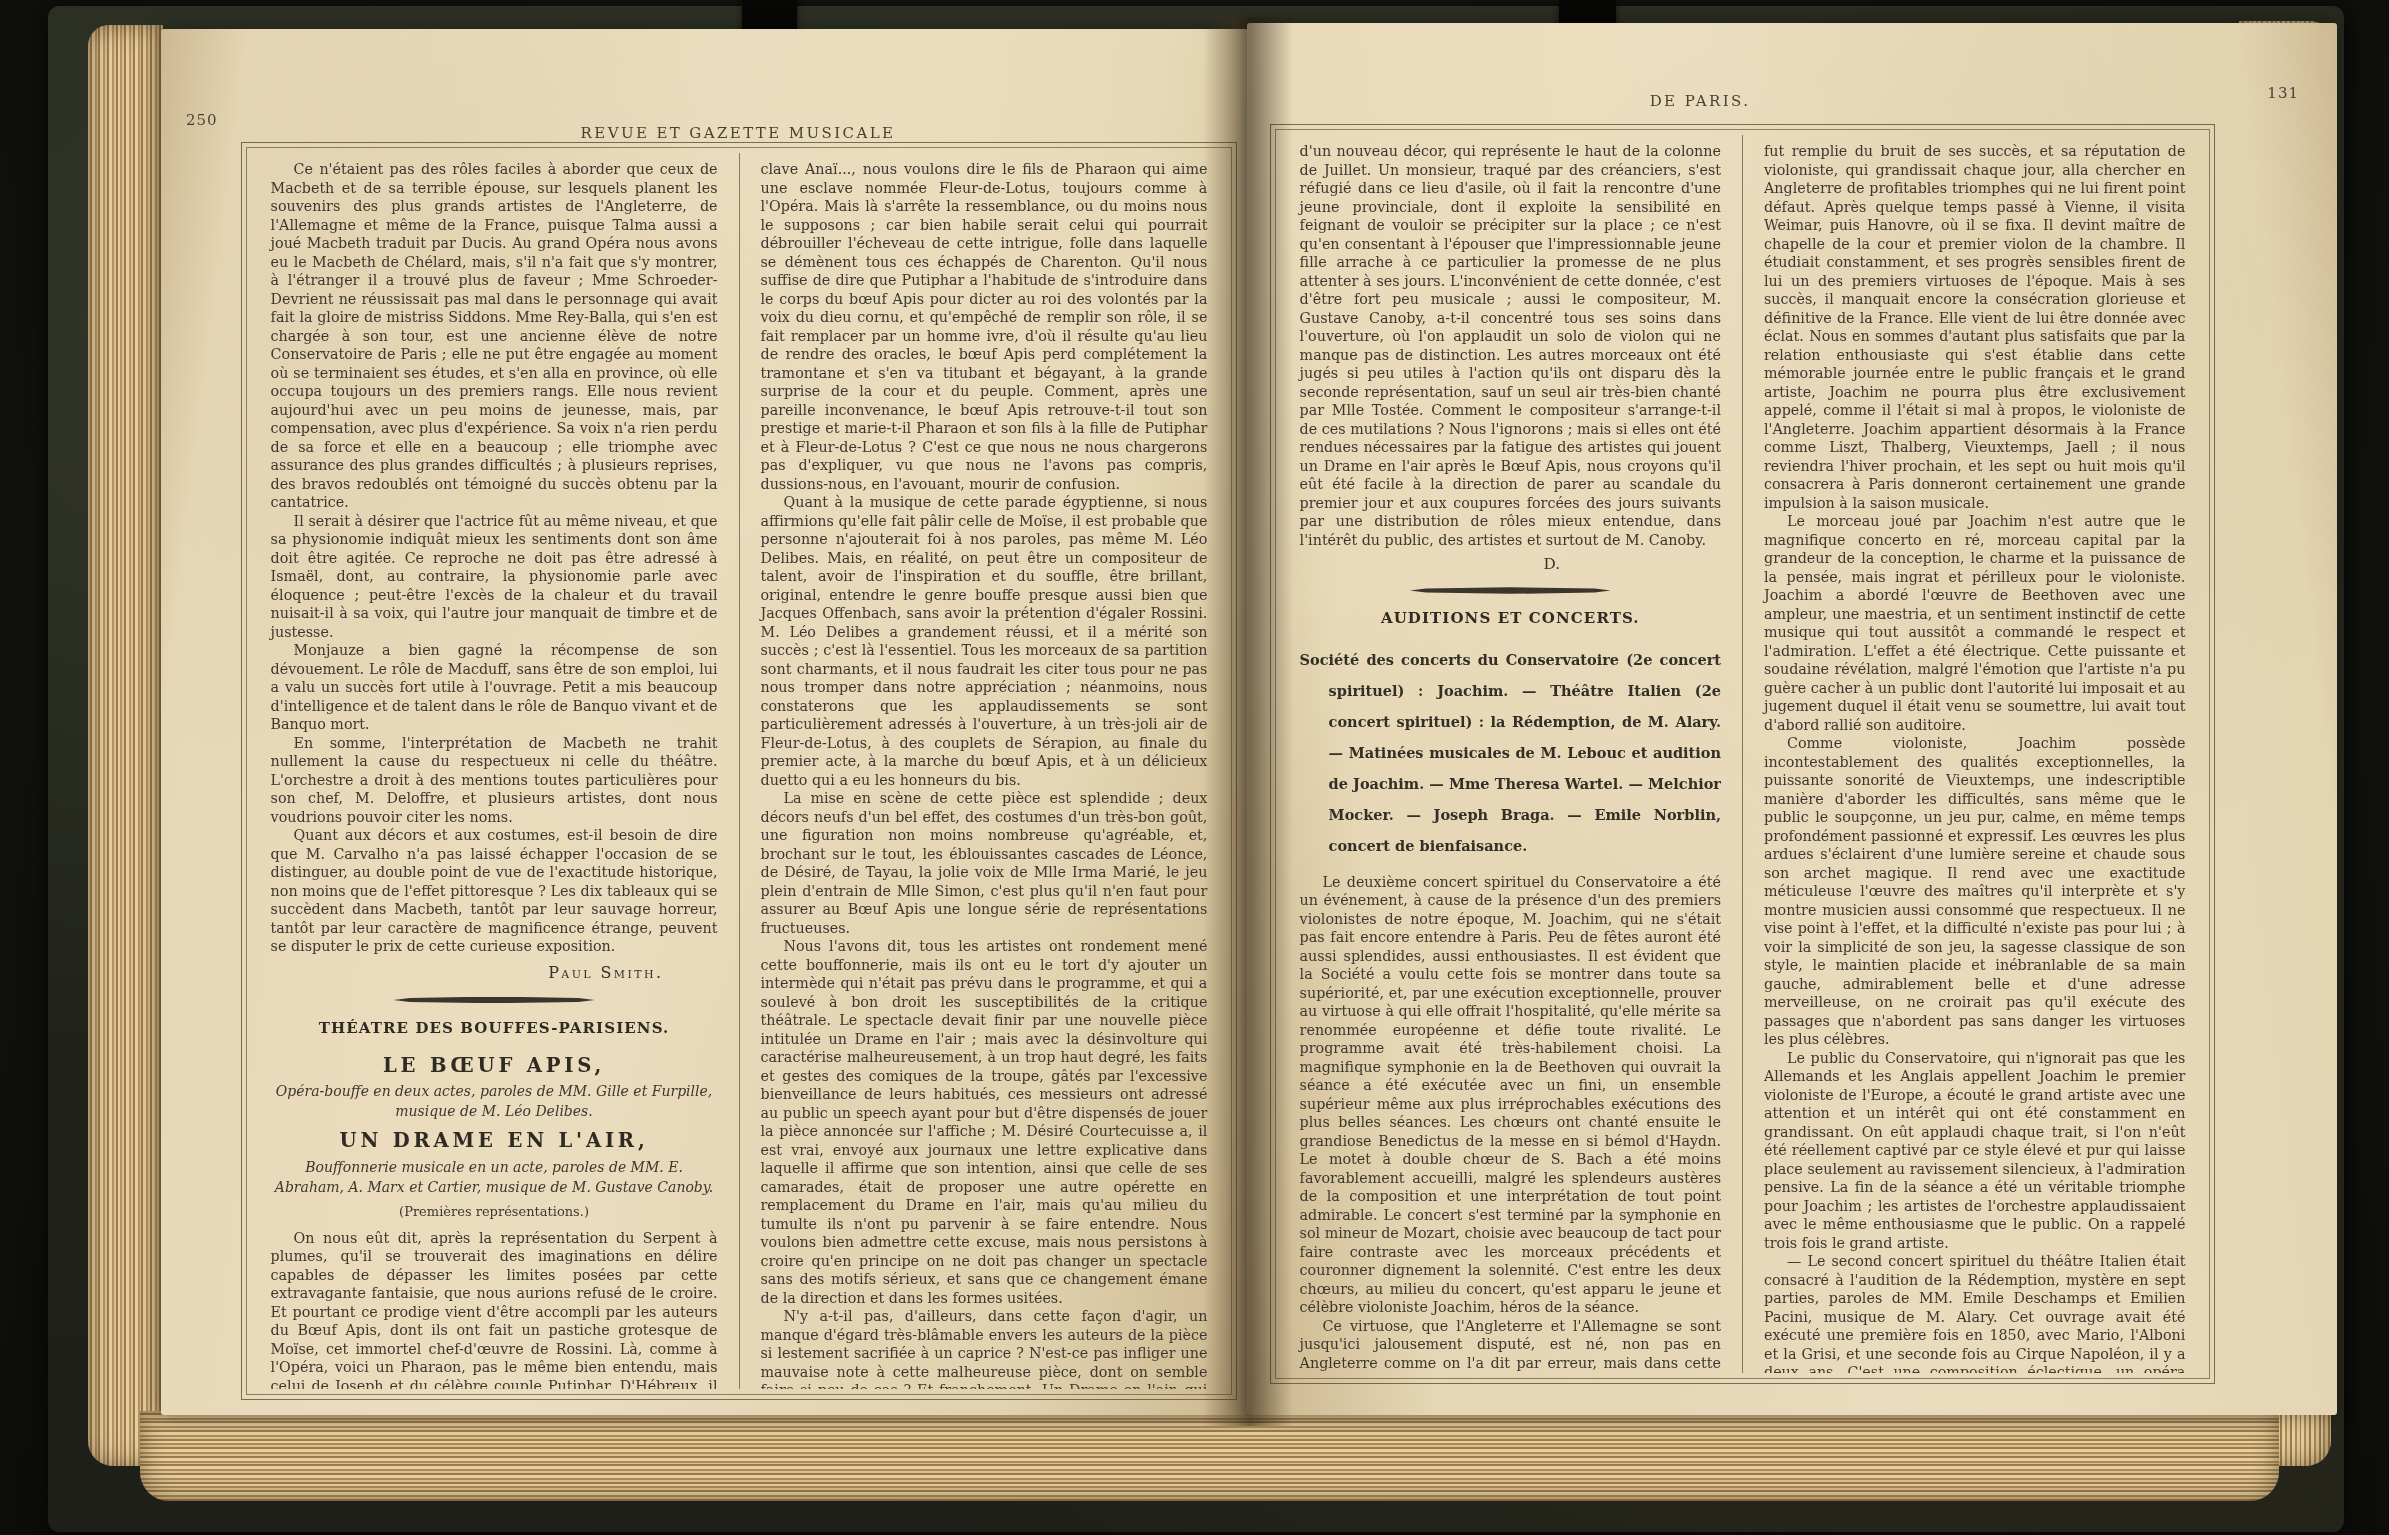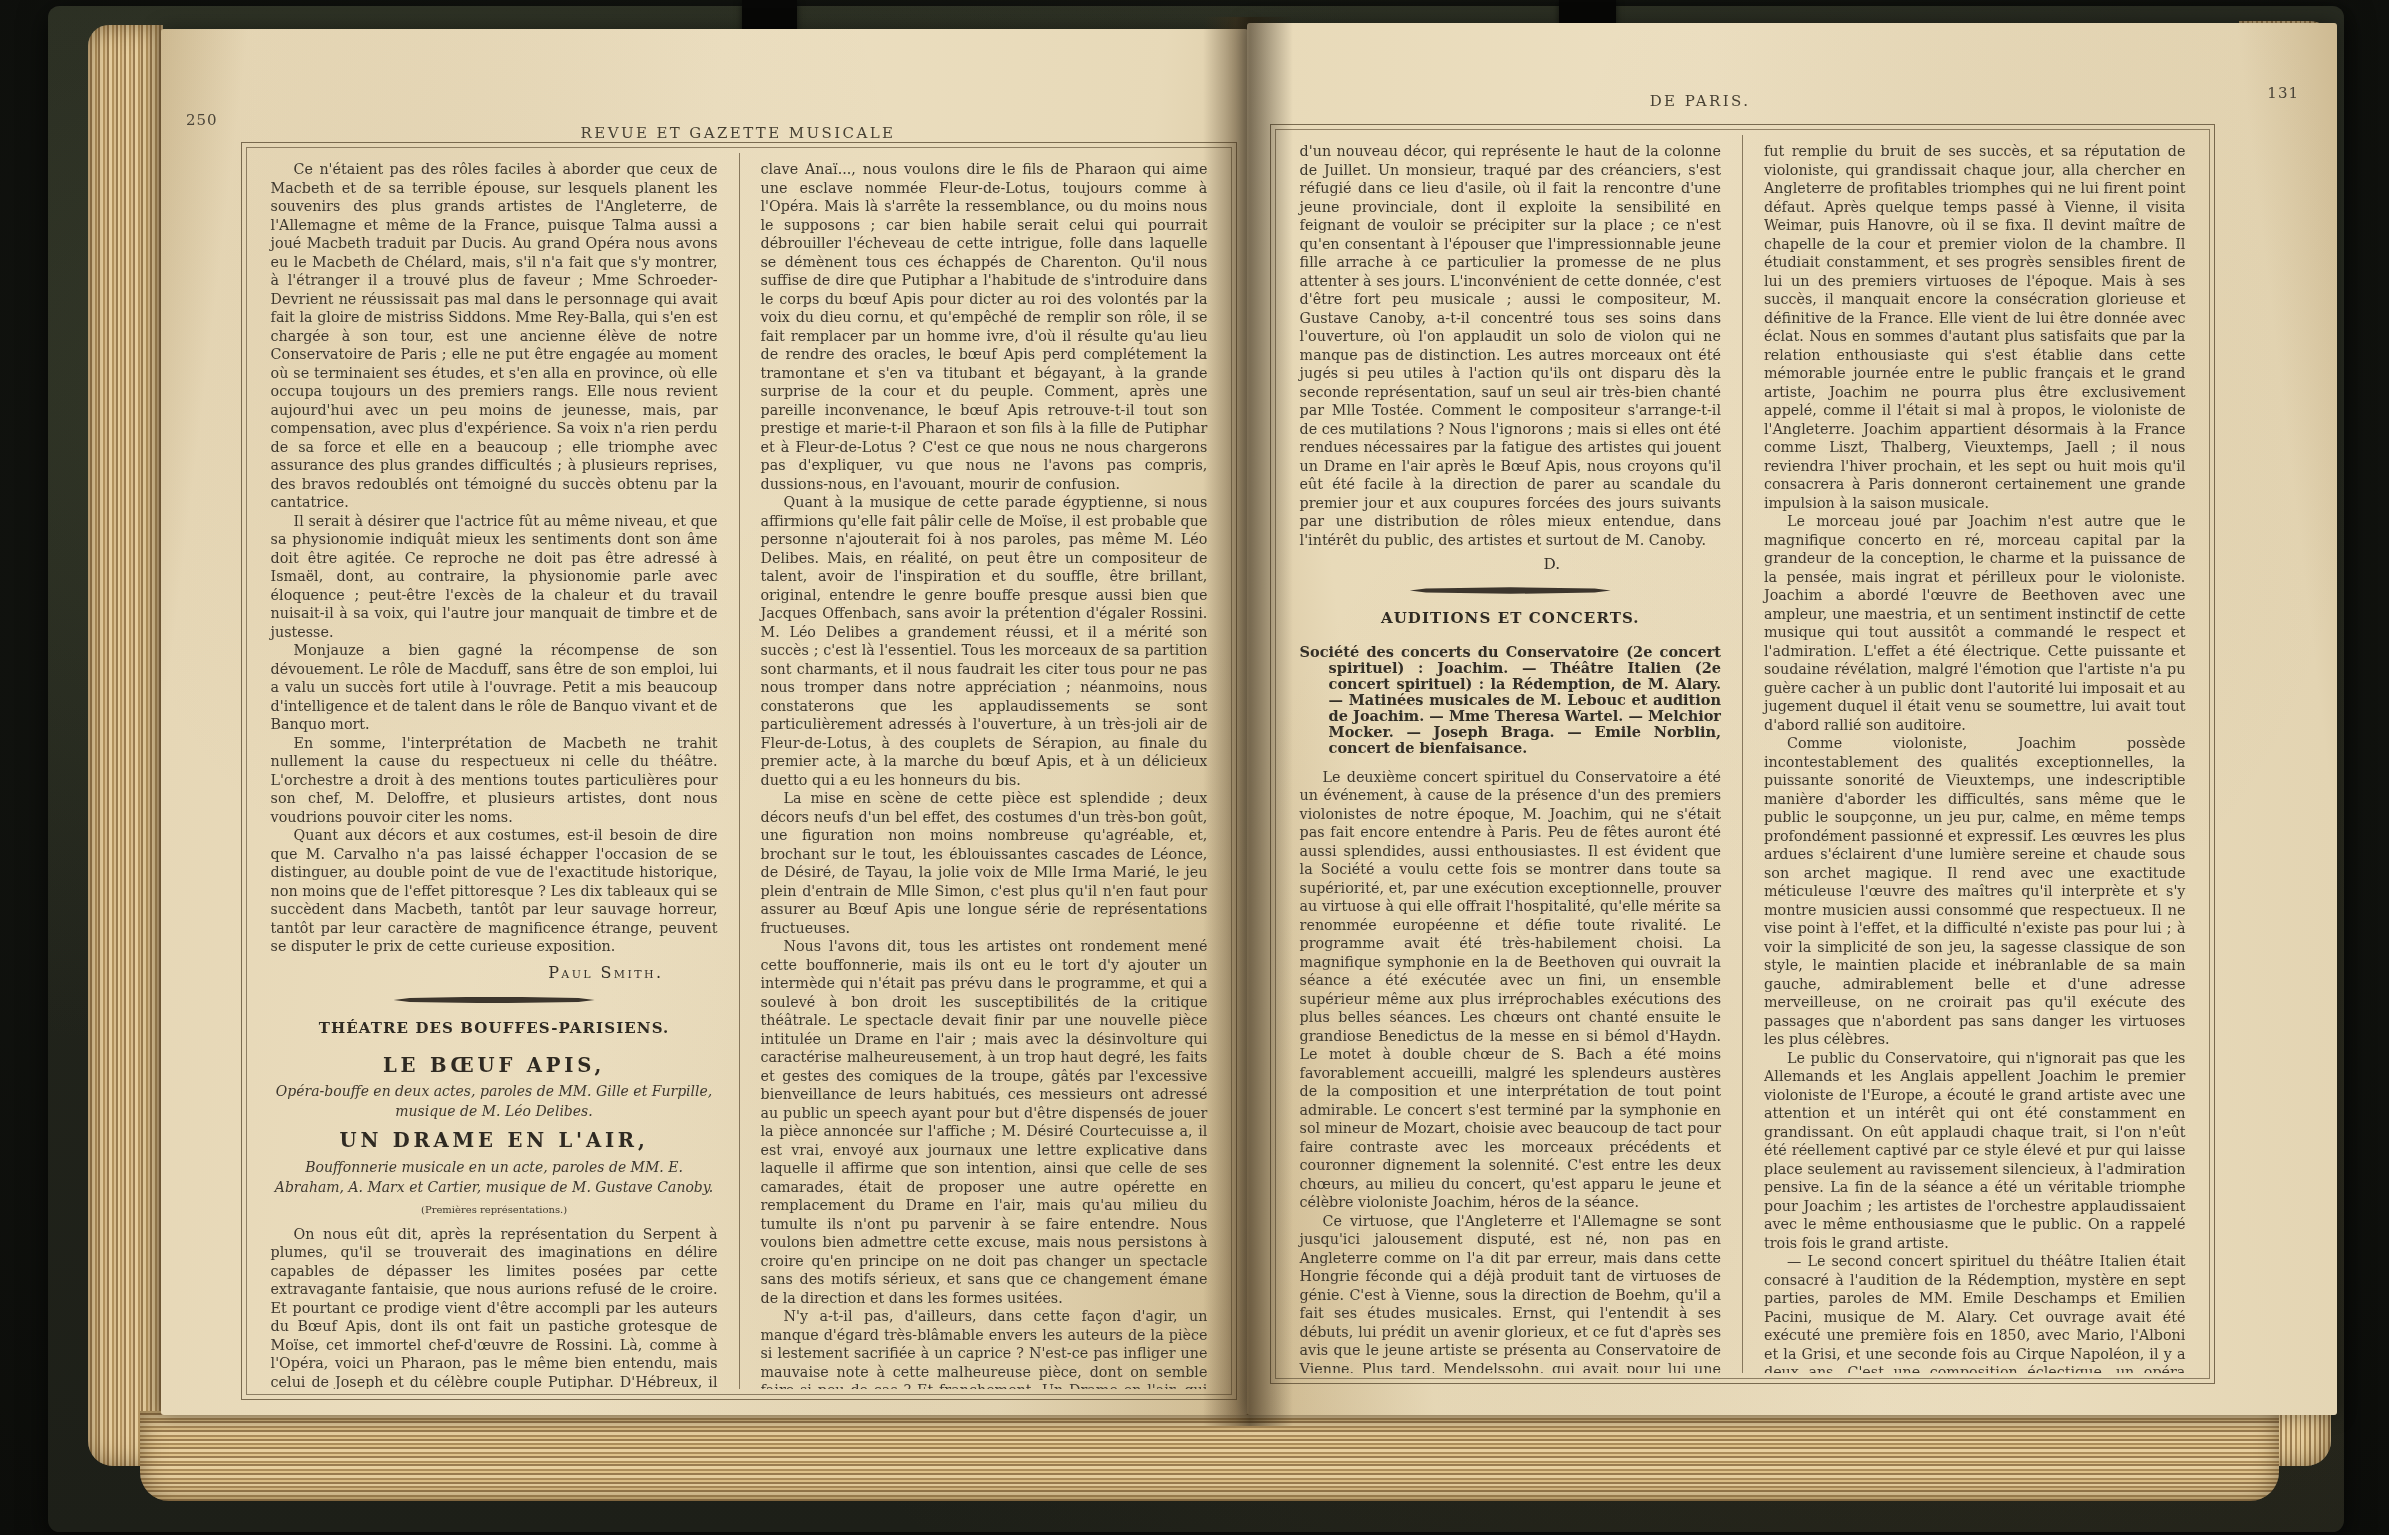--- a/index.html
+++ b/index.html
@@ -47,22 +47,22 @@
   .col + .col{border-left:1px solid rgba(92,77,52,.7);}
   p.body{margin:0;text-indent:23px;font-size:14.3px;line-height:18.5px;text-align:justify;color:#3d372e;}
   p.cont{text-indent:0;}
   .byline{margin:7.6px 54px 0 0;text-align:right;font-size:16px;font-variant:small-caps;letter-spacing:2.4px;color:#35302a;}
   .sig-d{margin:5.7px 0 0;text-align:right;padding-right:161px;font-size:15.3px;color:#35302a;}
   .ornament{width:201px;height:6.7px;margin:14.3px auto 12.4px;background:#3c352c;
     clip-path:polygon(0 50%,8% 20%,50% 0,92% 20%,100% 50%,92% 80%,50% 100%,8% 80%);}
   h2.section-head{margin:15.3px 0 17px;text-align:center;font-size:15px;font-weight:700;letter-spacing:1.1px;color:#2f2a22;}
   h3.work-title{margin:5.7px 0 4.8px;text-align:center;font-size:19.6px;font-weight:700;letter-spacing:3.8px;color:#2f2a22;}
   p.credits{margin:0 0 7.6px;text-align:center;font-style:italic;font-size:14px;line-height:20px;text-indent:0;color:#3d372e;}
-  p.note{margin:5.7px 0 9.6px;text-align:center;font-size:10px;text-indent:0;color:#3d372e;}
-  .summary{margin:3.8px 0 11.5px;font-weight:700;font-size:14.5px;line-height:16px;padding-left:29px;text-indent:-29px;
+  p.note{margin:5.7px 0 9.6px;text-align:center;font-size:13px;text-indent:0;color:#3d372e;}
+  .summary{margin:3.8px 0 11.5px;font-weight:700;font-size:14.5px;line-height:31px;padding-left:29px;text-indent:-29px;
     text-align:justify;color:#332e26;}
 </style>
 </head>
 <body>
 
 <div class="stage">
 
   <div class="book-cover"></div>
   <div class="edge edge-left"></div>
   <div class="edge edge-right"></div>

